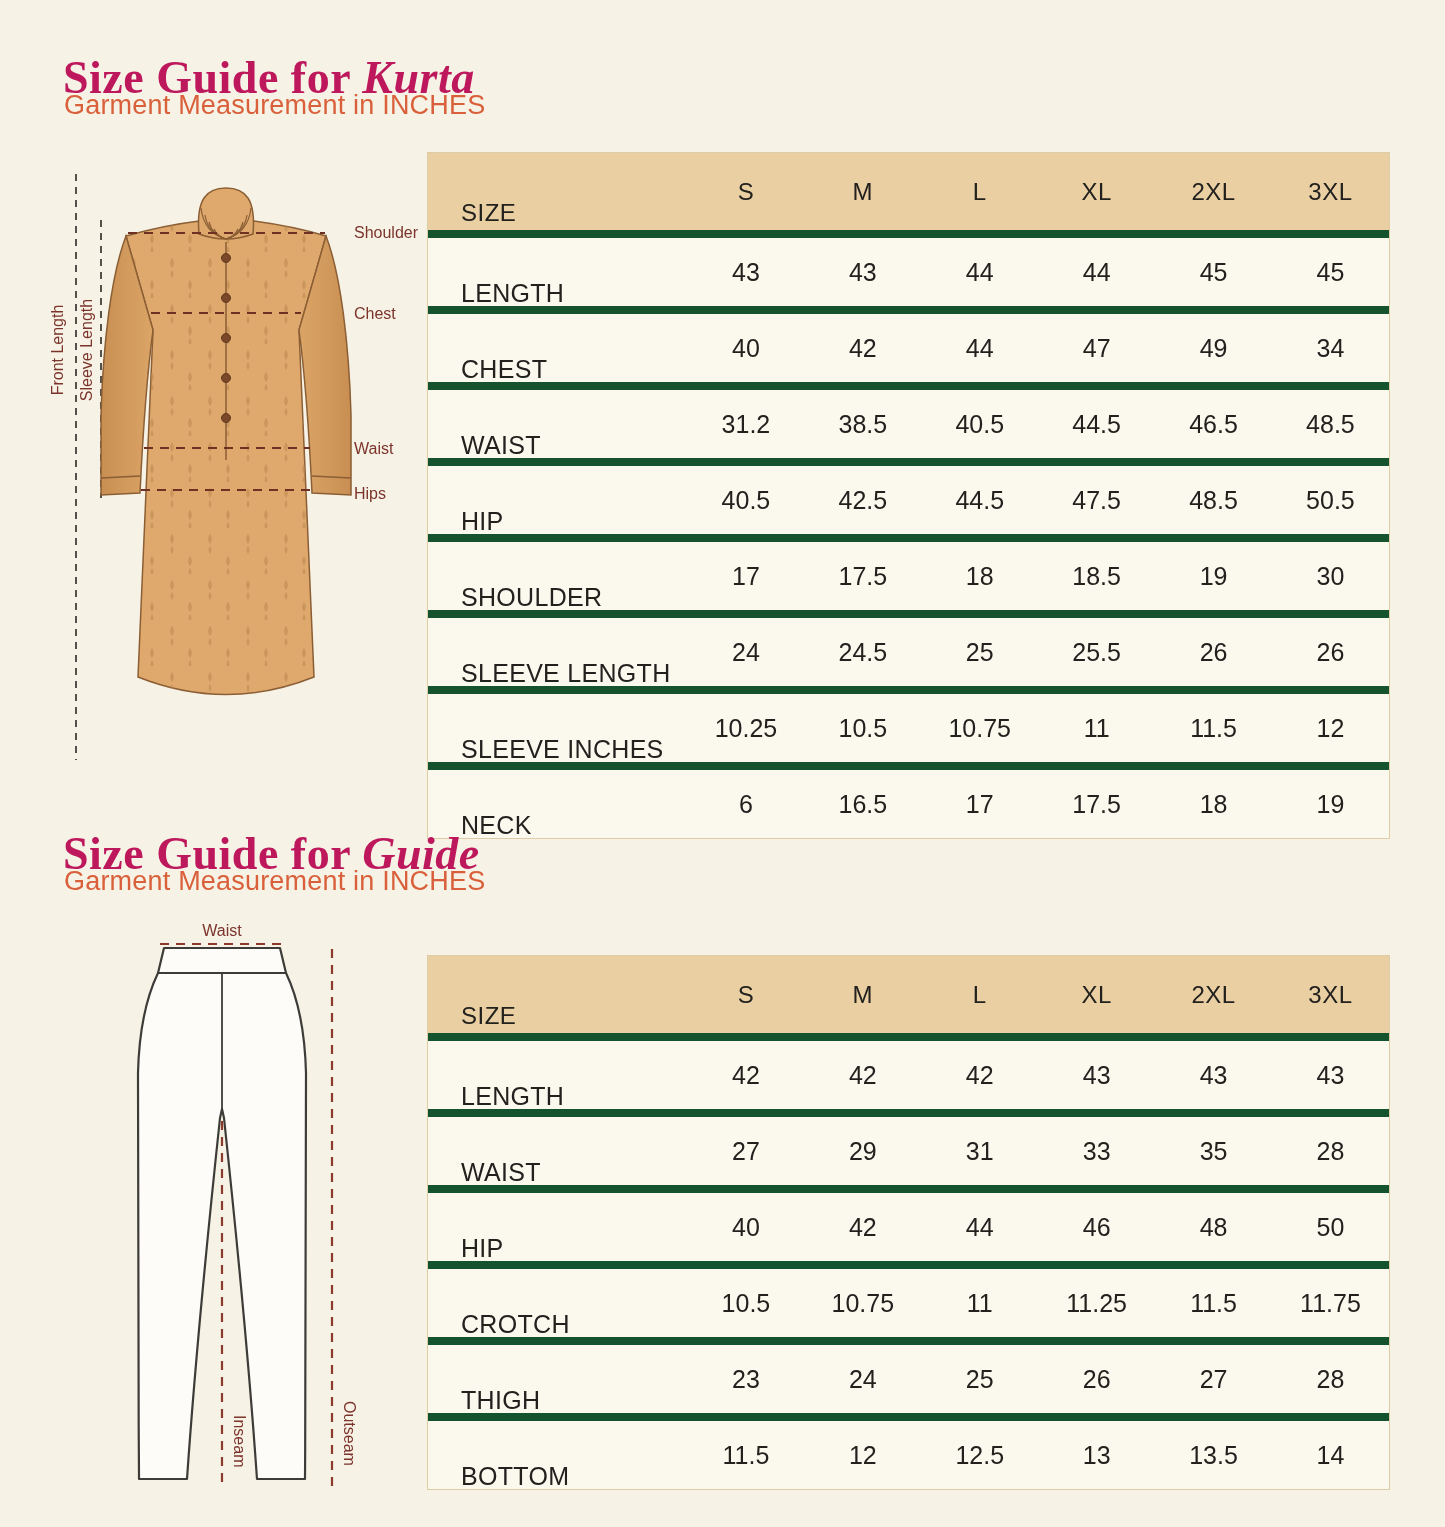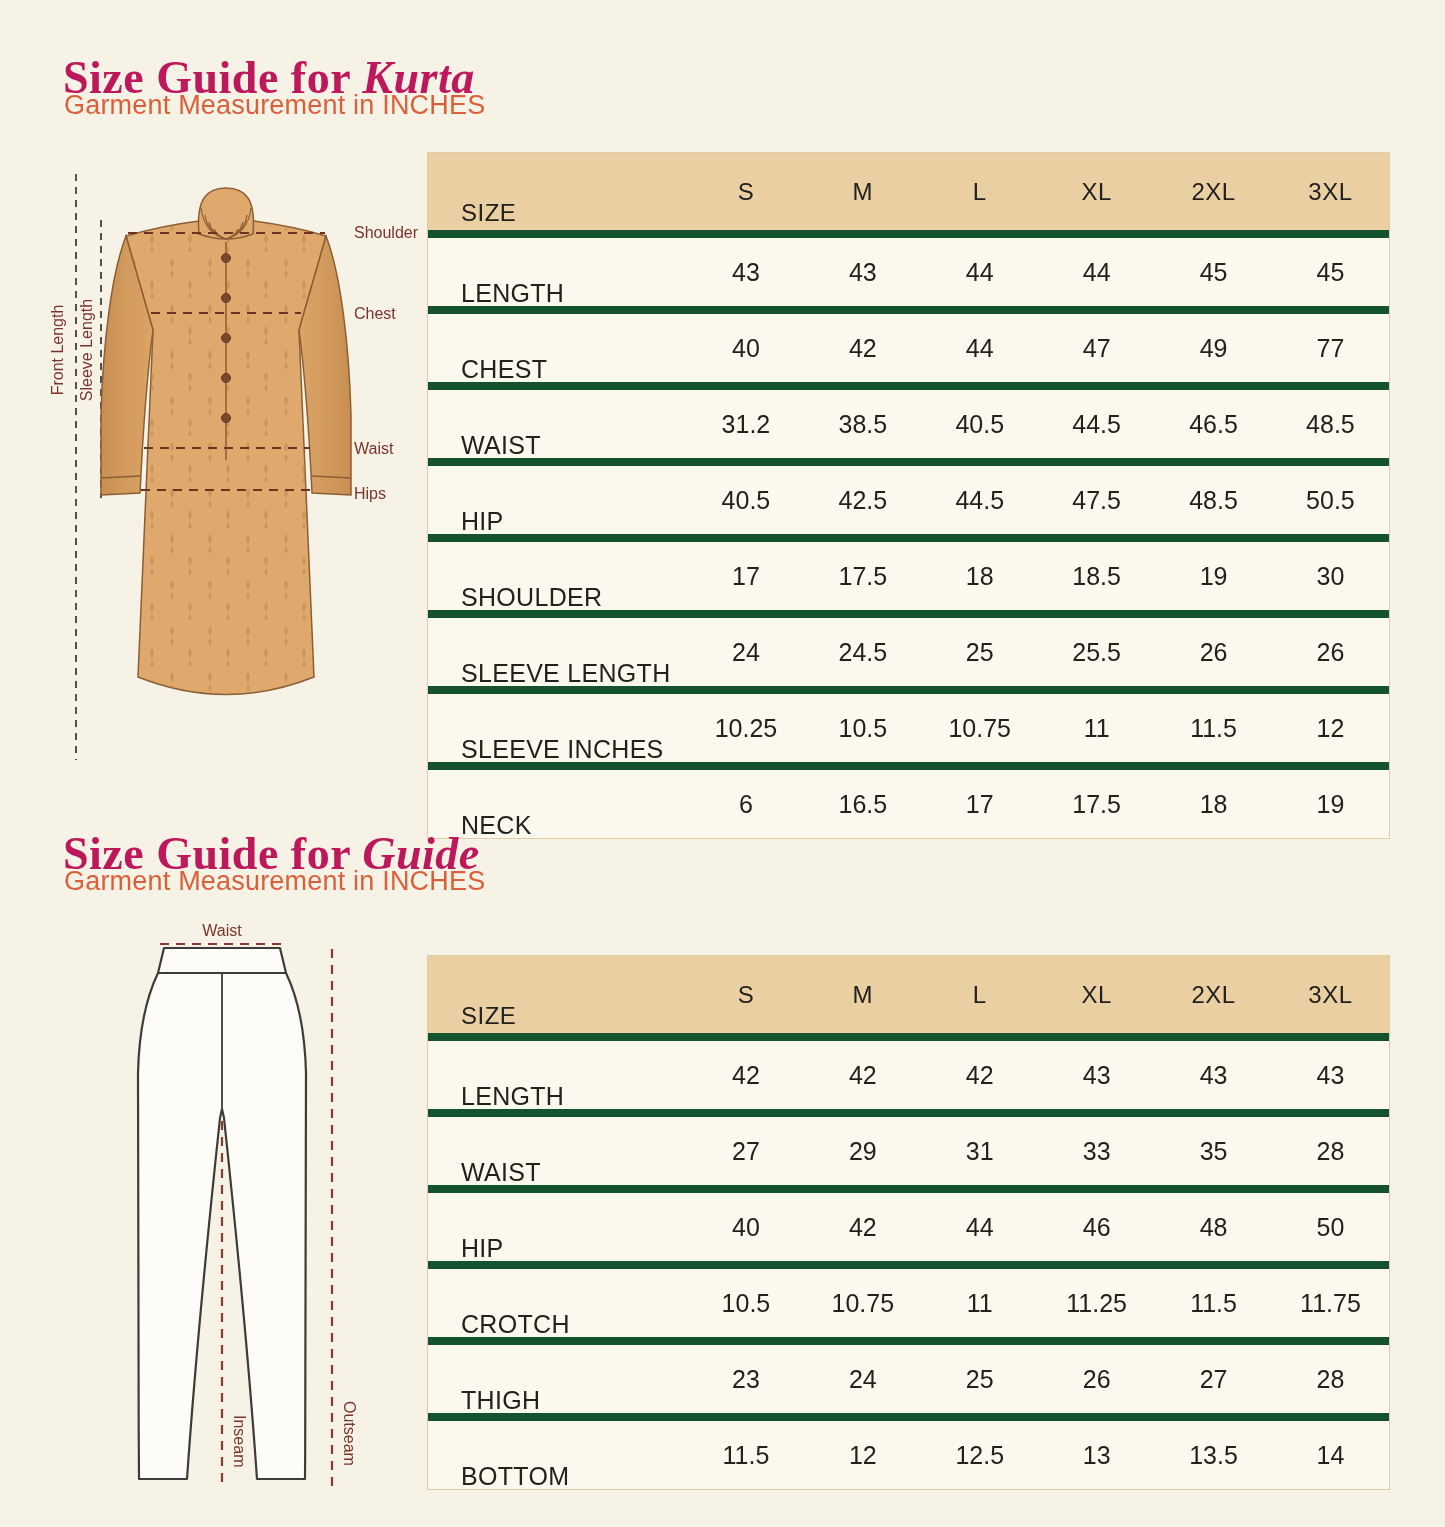--- a/index.html
+++ b/index.html
@@ -141,21 +141,21 @@
         <div class="cell val">45</div>
         <div class="cell val">45</div>
       </div>
       <div class="tr">
         <div class="cell rowlab">CHEST</div>
         <div class="cell val">40</div>
         <div class="cell val">42</div>
         <div class="cell val">44</div>
         <div class="cell val">47</div>
         <div class="cell val">49</div>
-        <div class="cell val">77</div>
+        <div class="cell val">34</div>
       </div>
       <div class="tr">
         <div class="cell rowlab">WAIST</div>
         <div class="cell val">31.2</div>
         <div class="cell val">38.5</div>
         <div class="cell val">40.5</div>
         <div class="cell val">44.5</div>
         <div class="cell val">46.5</div>
         <div class="cell val">48.5</div>
       </div>

